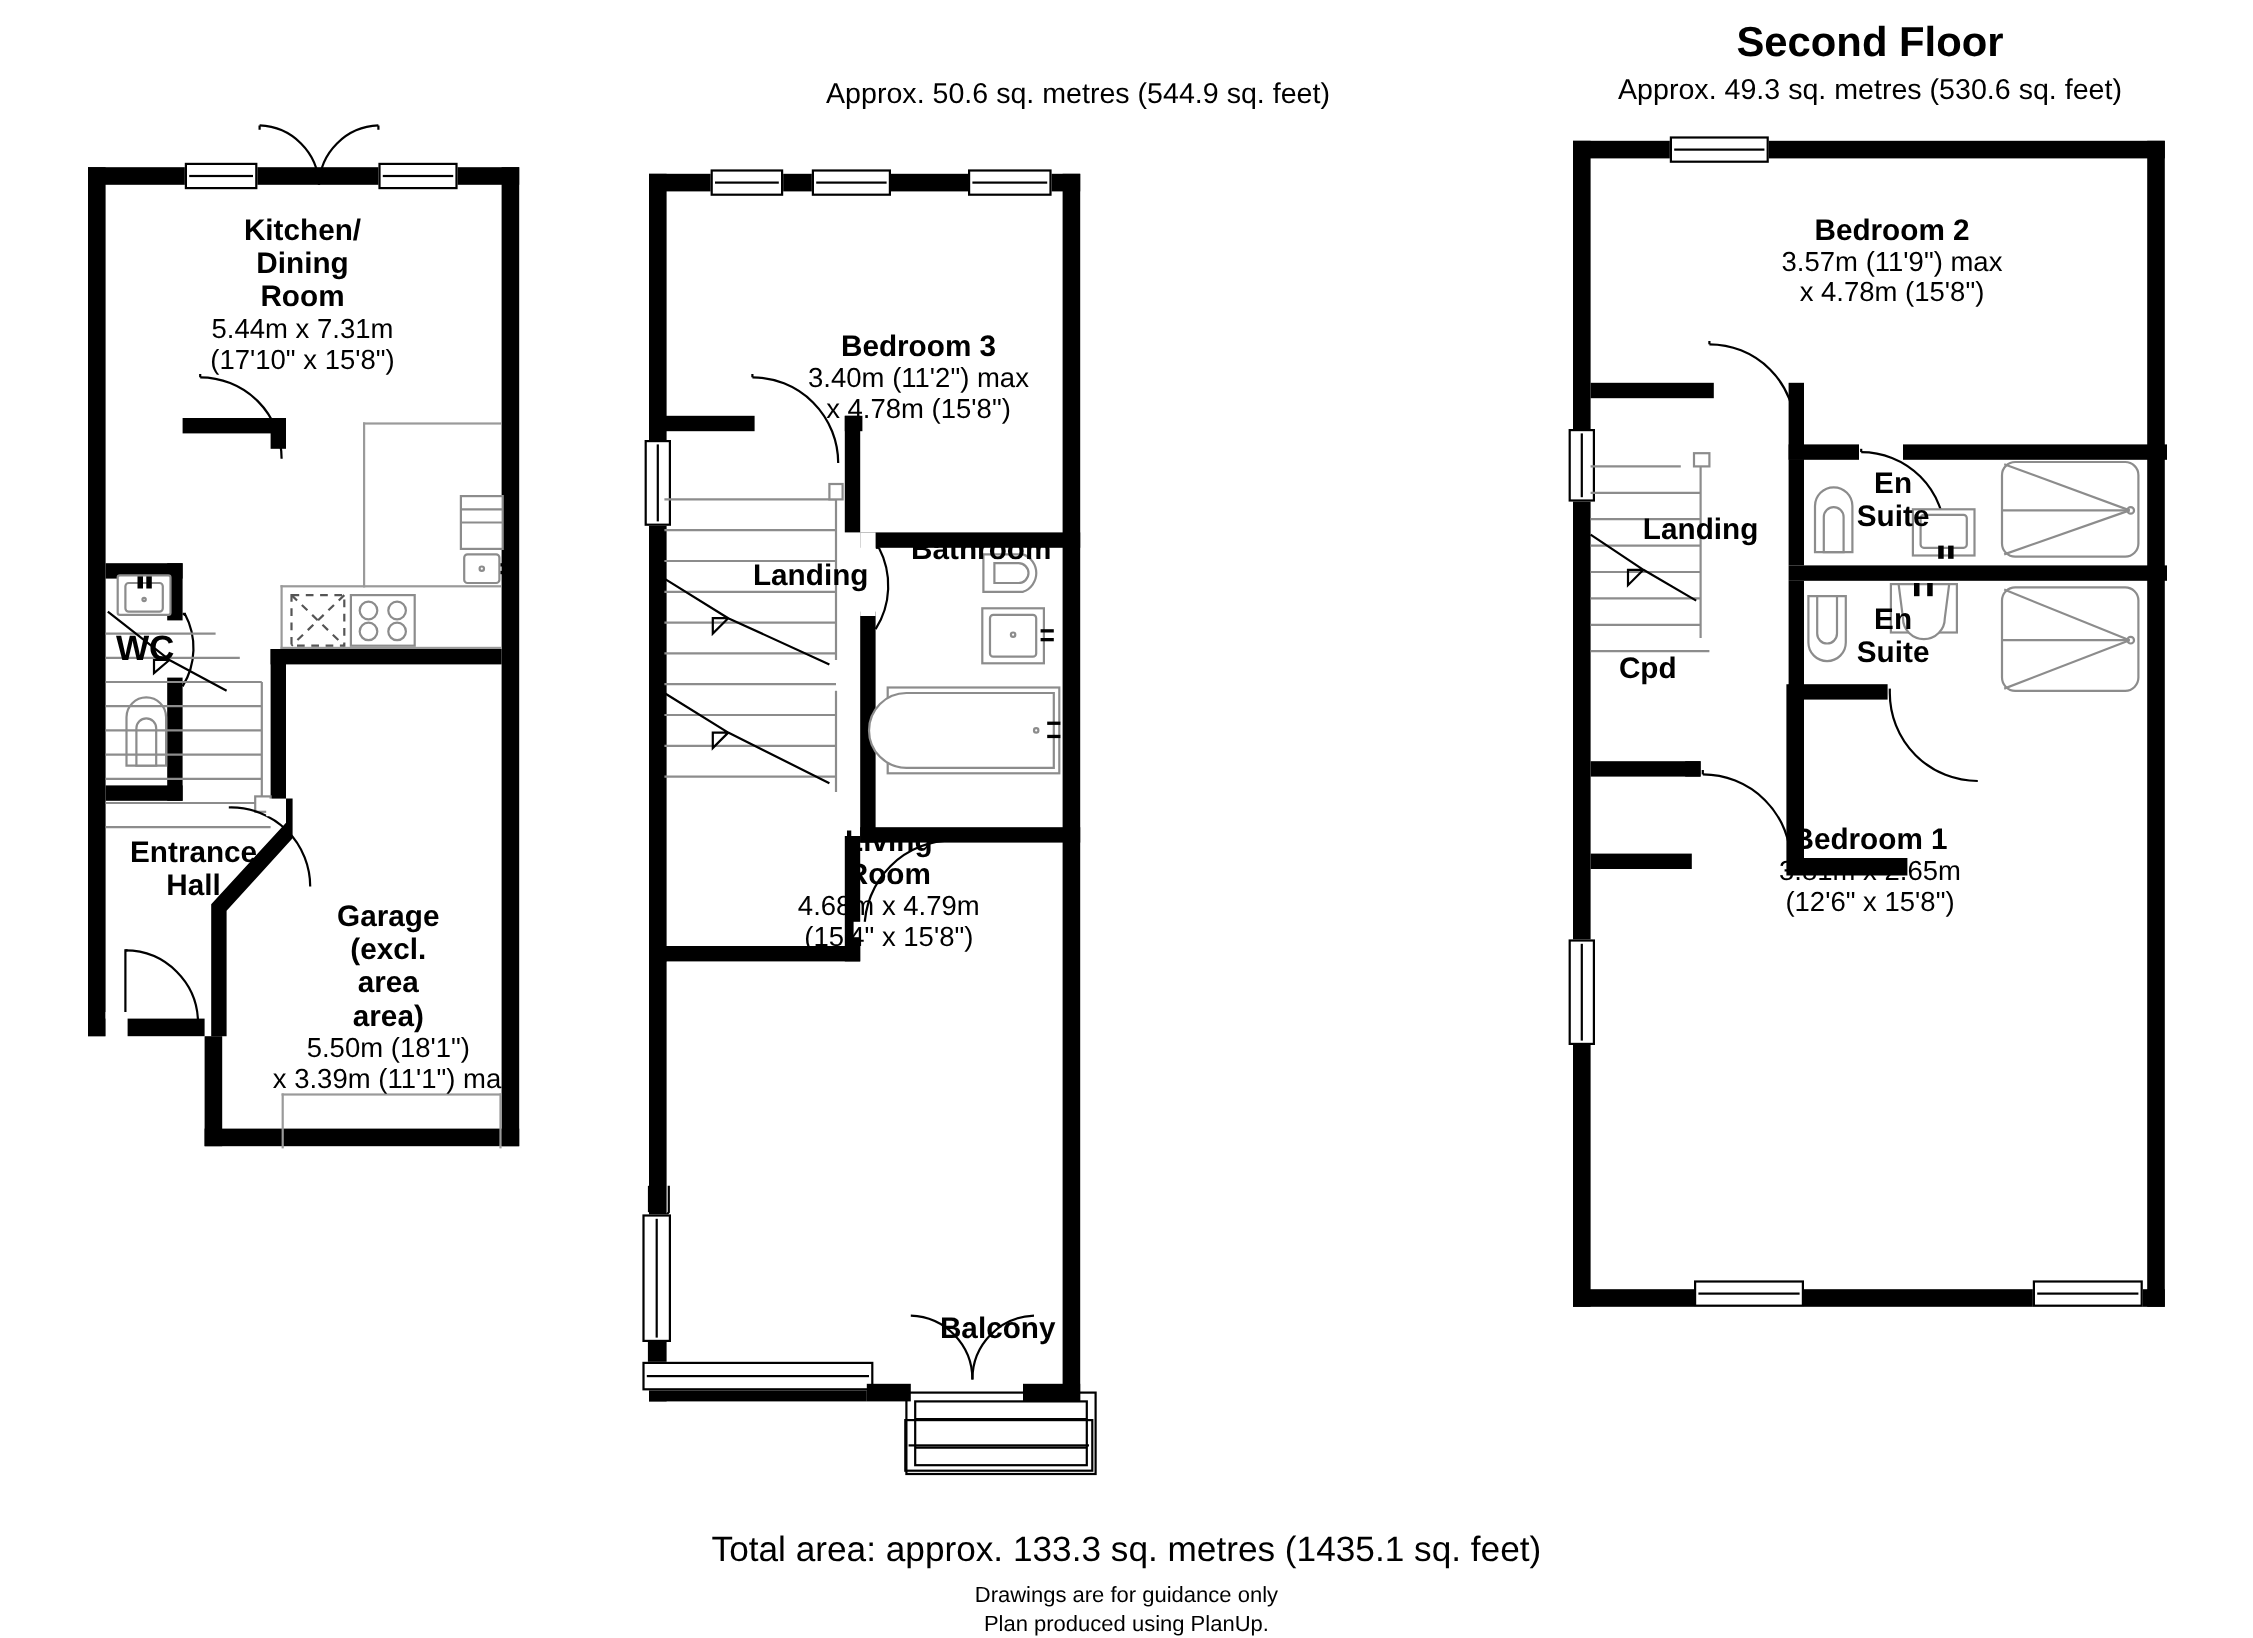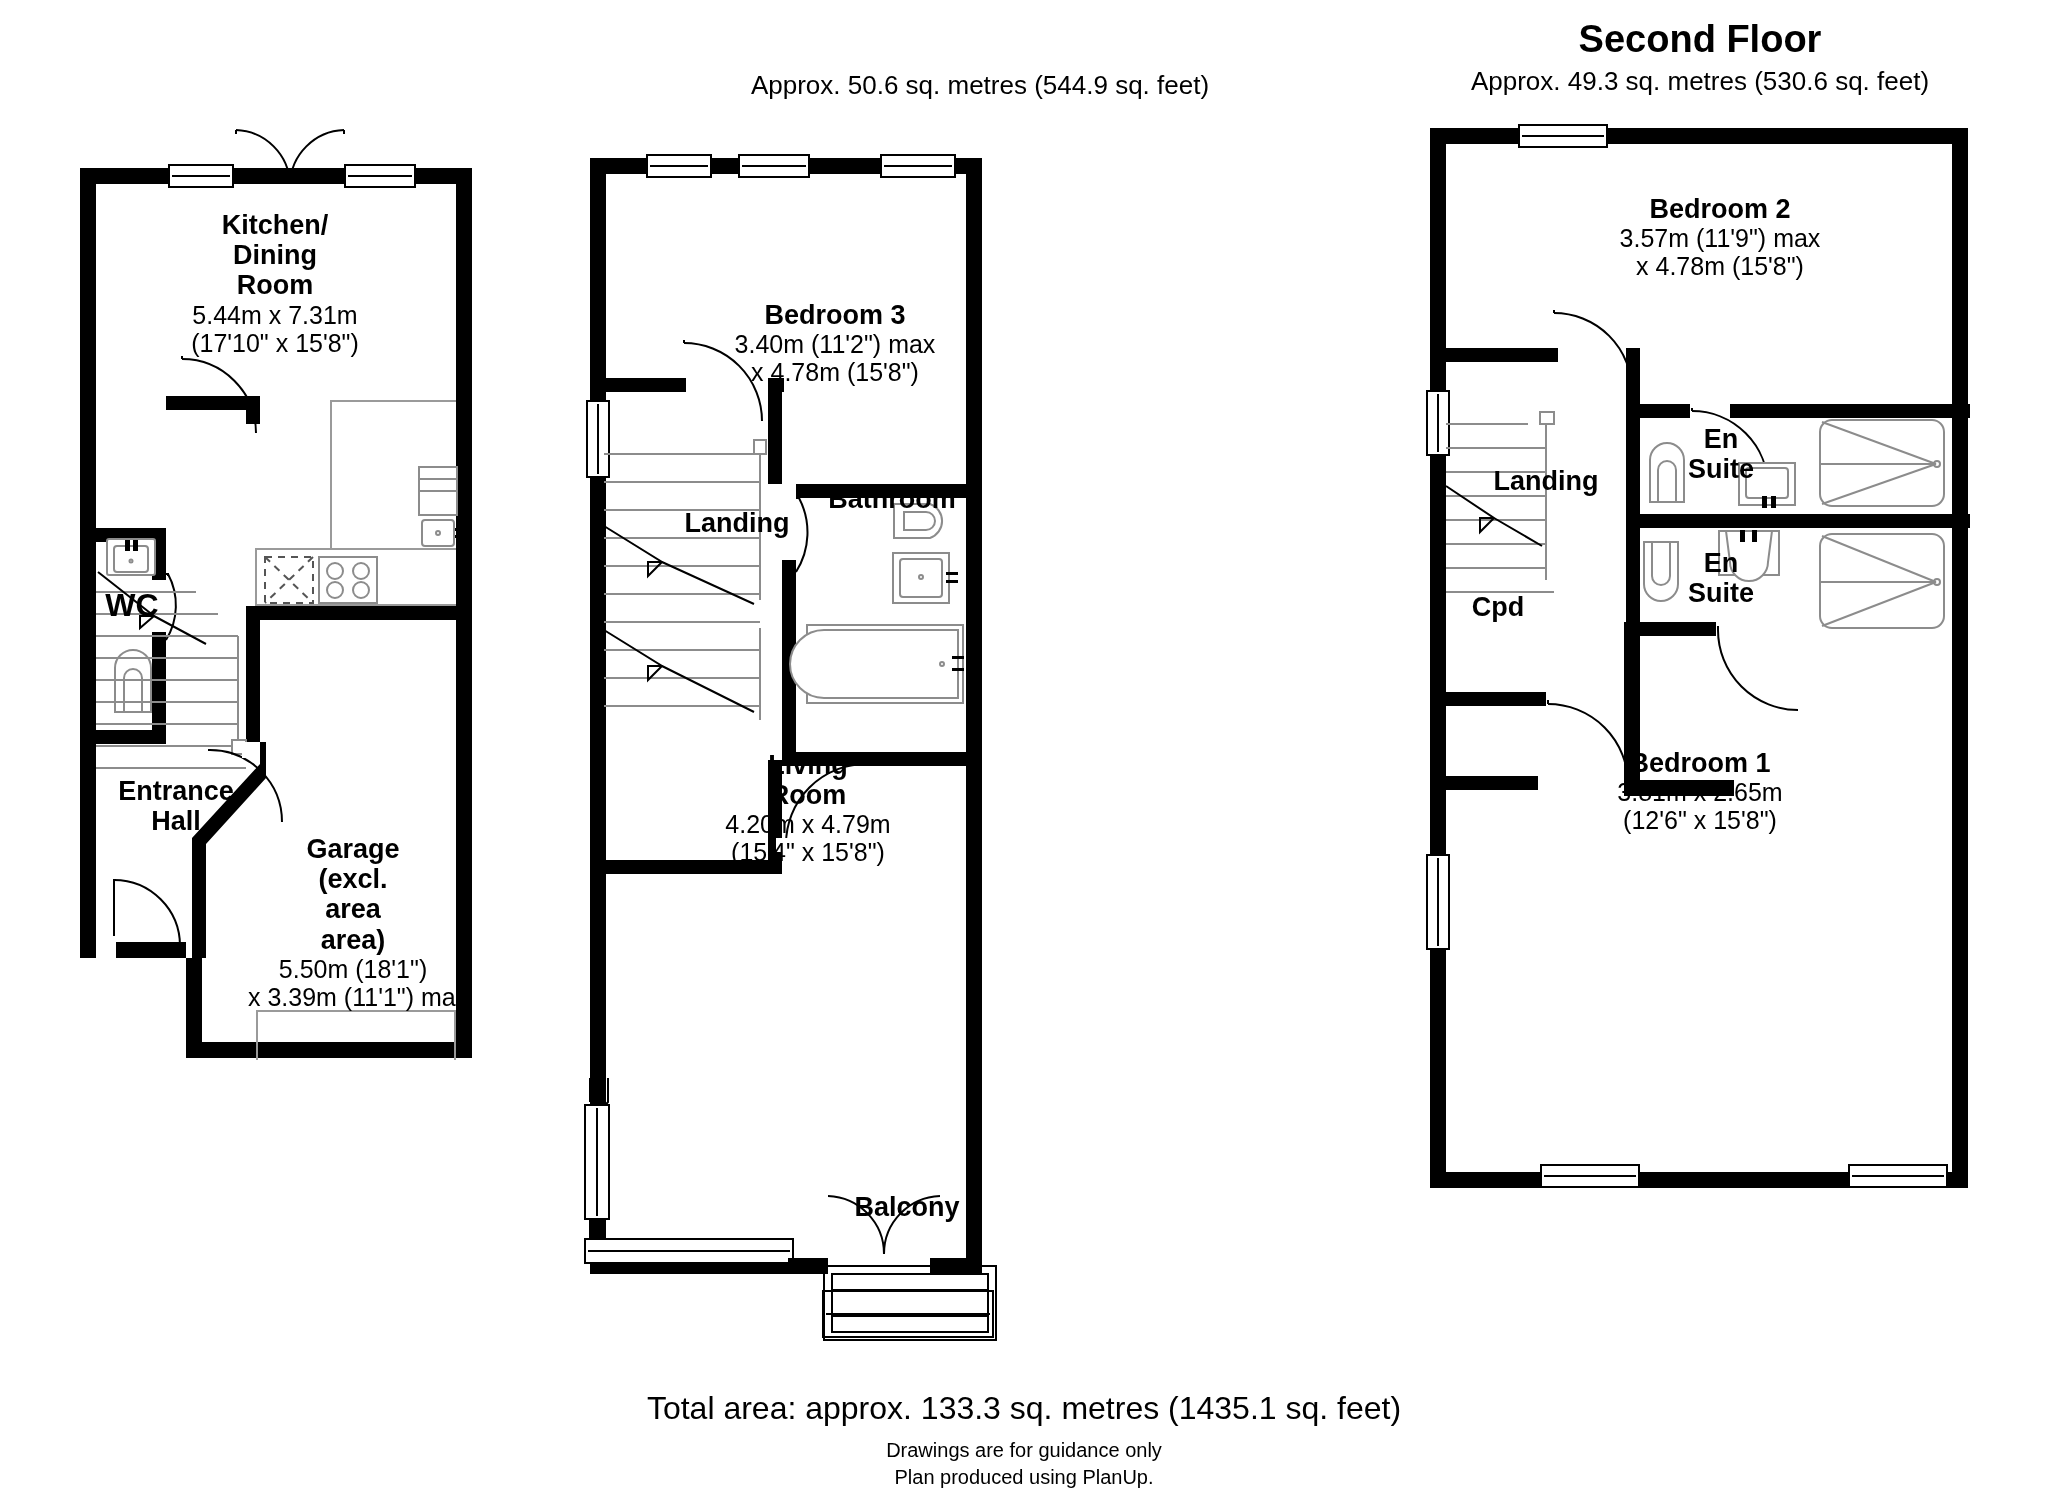--- a/index.html
+++ b/index.html
@@ -78,21 +78,21 @@
   .note { font-size: 20px; line-height: 1.35; margin-top: 10px; }
 </style>
 </head>
 <body>
 
 <div id="page">
 
   <div class="floor" style="left:0px; top:18px; width:620px;">
   </div>
 
-  <div class="plan" style="left:0px; top:16px; width:620px; height:1130px;">
+  <div class="plan" style="left:0px; top:0px; width:620px; height:1130px;">
 
     <div class="w" style="left:80px;  top:152px; width:16px;  height:790px;"></div>
     <div class="w" style="left:80px;  top:152px; width:392px; height:16px;"></div>
     <div class="w" style="left:456px; top:152px; width:16px;  height:890px;"></div>
     <div class="w" style="left:186px; top:1026px; width:286px; height:16px;"></div>
     <div class="w" style="left:186px; top:942px; width:16px;  height:100px;"></div>
     <div class="w" style="left:80px;  top:926px; width:106px; height:16px;"></div>
 
     <div class="win" style="left:168px; top:148px; width:66px; height:24px;"></div>
     <div class="win" style="left:344px; top:148px; width:72px; height:24px;"></div>
@@ -351,21 +351,21 @@
       <span class="nm">Landing</span>
     </div>
 
     <div class="label" style="left:212px; top:484px; width:180px;">
       <span class="nm">Bathroom</span>
     </div>
 
     <div class="label" style="left:90px; top:750px; width:256px;">
       <span class="nm">Living</span>
       <span class="nm">Room</span>
-      <span class="dm">4.20m x 4.79m</span>
+      <span class="dm">4.68m x 4.79m</span>
       <span class="dm">(15'4" x 15'8")</span>
     </div>
 
     <div class="label" style="left:222px; top:1192px; width:190px;">
       <span class="nm">Balcony</span>
     </div>
   </div>
 
   <div class="floor" style="left:1350px; top:18px; width:700px;">
     <div class="floor-title">Second Floor</div>

